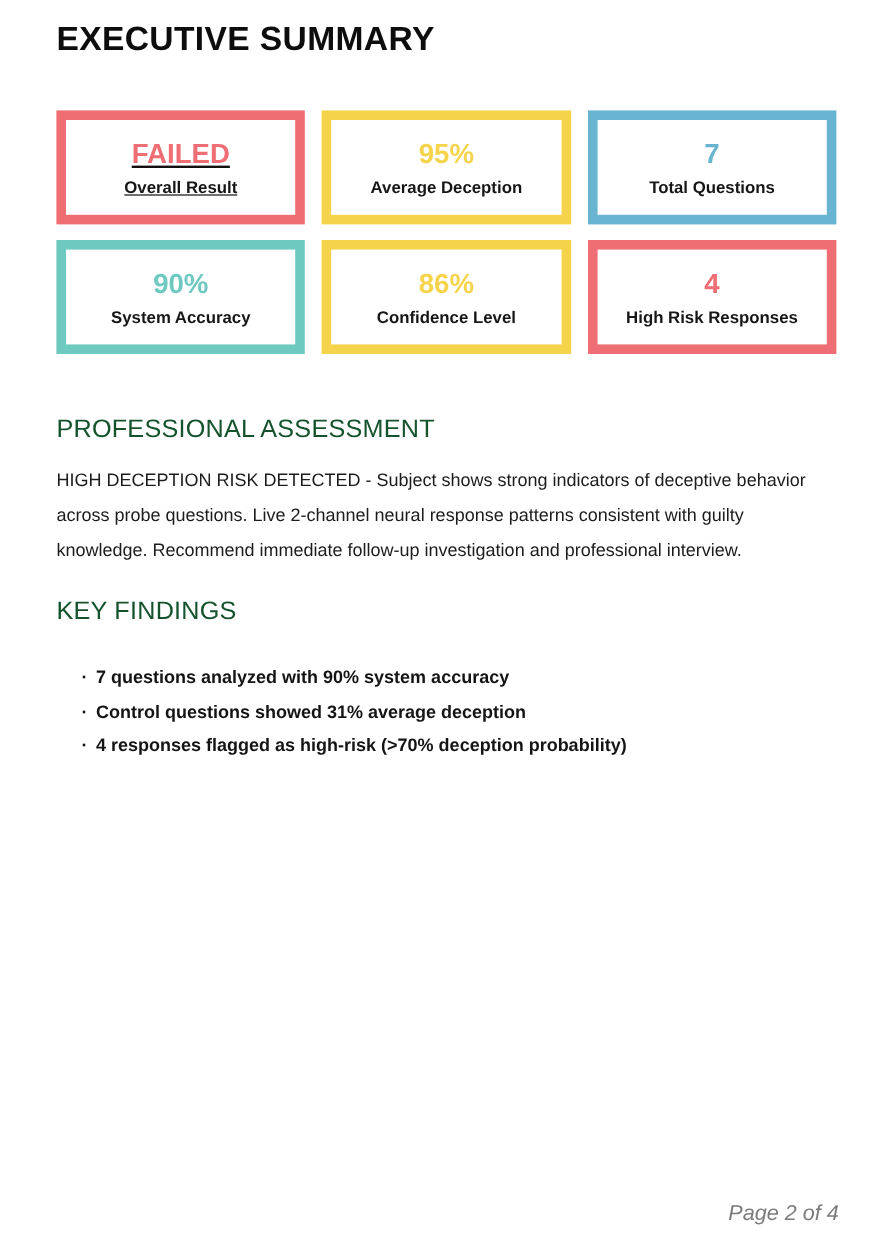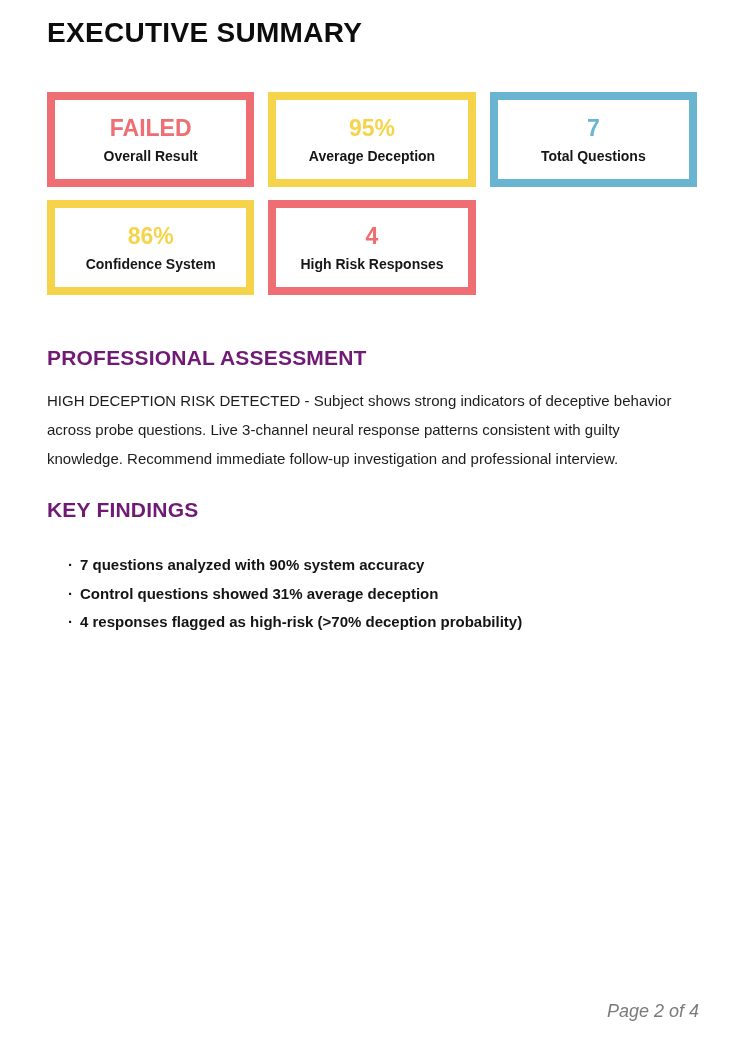--- a/index.html
+++ b/index.html
@@ -50,22 +50,22 @@
     line-height: 24px;
   }
   .card-label {
     font-size: 14px;
     font-weight: bold;
     color: #161616;
     line-height: 15px;
   }
   .section-heading {
     font-size: 21px;
-    font-weight: bold;
-    color: #701a75;
+    font-weight: normal;
+    color: #14532d;
     letter-spacing: 0.2px;
   }
   .assessment-heading { margin-top: 51px; }
   .assessment-body {
     margin-top: 16px;
     font-size: 15px;
     font-weight: normal;
     line-height: 29px;
     color: #1c1c1c;
     max-width: 650px;
@@ -99,50 +99,54 @@
 </head>
 <body>
 
 <div class="page">
   <div class="content">
 
     <h1 class="page-title">EXECUTIVE SUMMARY</h1>
 
     <div class="card-grid">
 
-      <div class="stat-card" style="border-color: rgb(238, 110, 115);">
+      <div class="stat-card" style="border-color: rgb(238, 110, 115); text-decoration: underline;">
         <div class="card-value" style="color: rgb(238, 110, 115);">FAILED</div>
         <div class="card-label">Overall Result</div>
       </div>
 
       <div class="stat-card" style="border-color: rgb(245, 212, 75);">
         <div class="card-value" style="color: rgb(245, 212, 75);">95%</div>
         <div class="card-label">Average Deception</div>
       </div>
 
       <div class="stat-card" style="border-color: rgb(105, 181, 209);">
         <div class="card-value" style="color: rgb(105, 181, 209);">7</div>
         <div class="card-label">Total Questions</div>
       </div>
 
+      <div class="stat-card" style="border-color: rgb(110, 201, 193);">
+        <div class="card-value" style="color: rgb(110, 201, 193);">90%</div>
+        <div class="card-label">System Accuracy</div>
+      </div>
 
       <div class="stat-card" style="border-color: rgb(245, 212, 75);">
         <div class="card-value" style="color: rgb(245, 212, 75);">86%</div>
-        <div class="card-label">Confidence System</div>
+        <div class="card-label">Confidence Level</div>
       </div>
 
       <div class="stat-card" style="border-color: rgb(238, 110, 115);">
         <div class="card-value" style="color: rgb(238, 110, 115);">4</div>
         <div class="card-label">High Risk Responses</div>
       </div>
 
     </div>
 
     <h2 class="section-heading assessment-heading">PROFESSIONAL ASSESSMENT</h2>
-    <p class="assessment-body">HIGH DECEPTION RISK DETECTED - Subject shows strong indicators of deceptive behavior across probe questions. Live 3-channel neural response patterns consistent with guilty knowledge. Recommend immediate follow-up investigation and professional interview.</p>
+    <p class="assessment-body">HIGH DECEPTION RISK DETECTED - Subject shows strong indicators of deceptive behavior across probe questions. Live 2-channel neural response patterns consistent with guilty knowledge. Recommend immediate follow-up investigation and professional interview.</p>
 
     <h2 class="section-heading findings-heading">KEY FINDINGS</h2>
     <ul class="findings-list">
       <li><span class="bullet-dot">·</span><span>7 questions analyzed with 90% system accuracy</span></li>
       <li><span class="bullet-dot">·</span><span>Control questions showed 31% average deception</span></li>
       <li><span class="bullet-dot">·</span><span>4 responses flagged as high-risk (&gt;70% deception probability)</span></li>
     </ul>
 
   </div>
 

